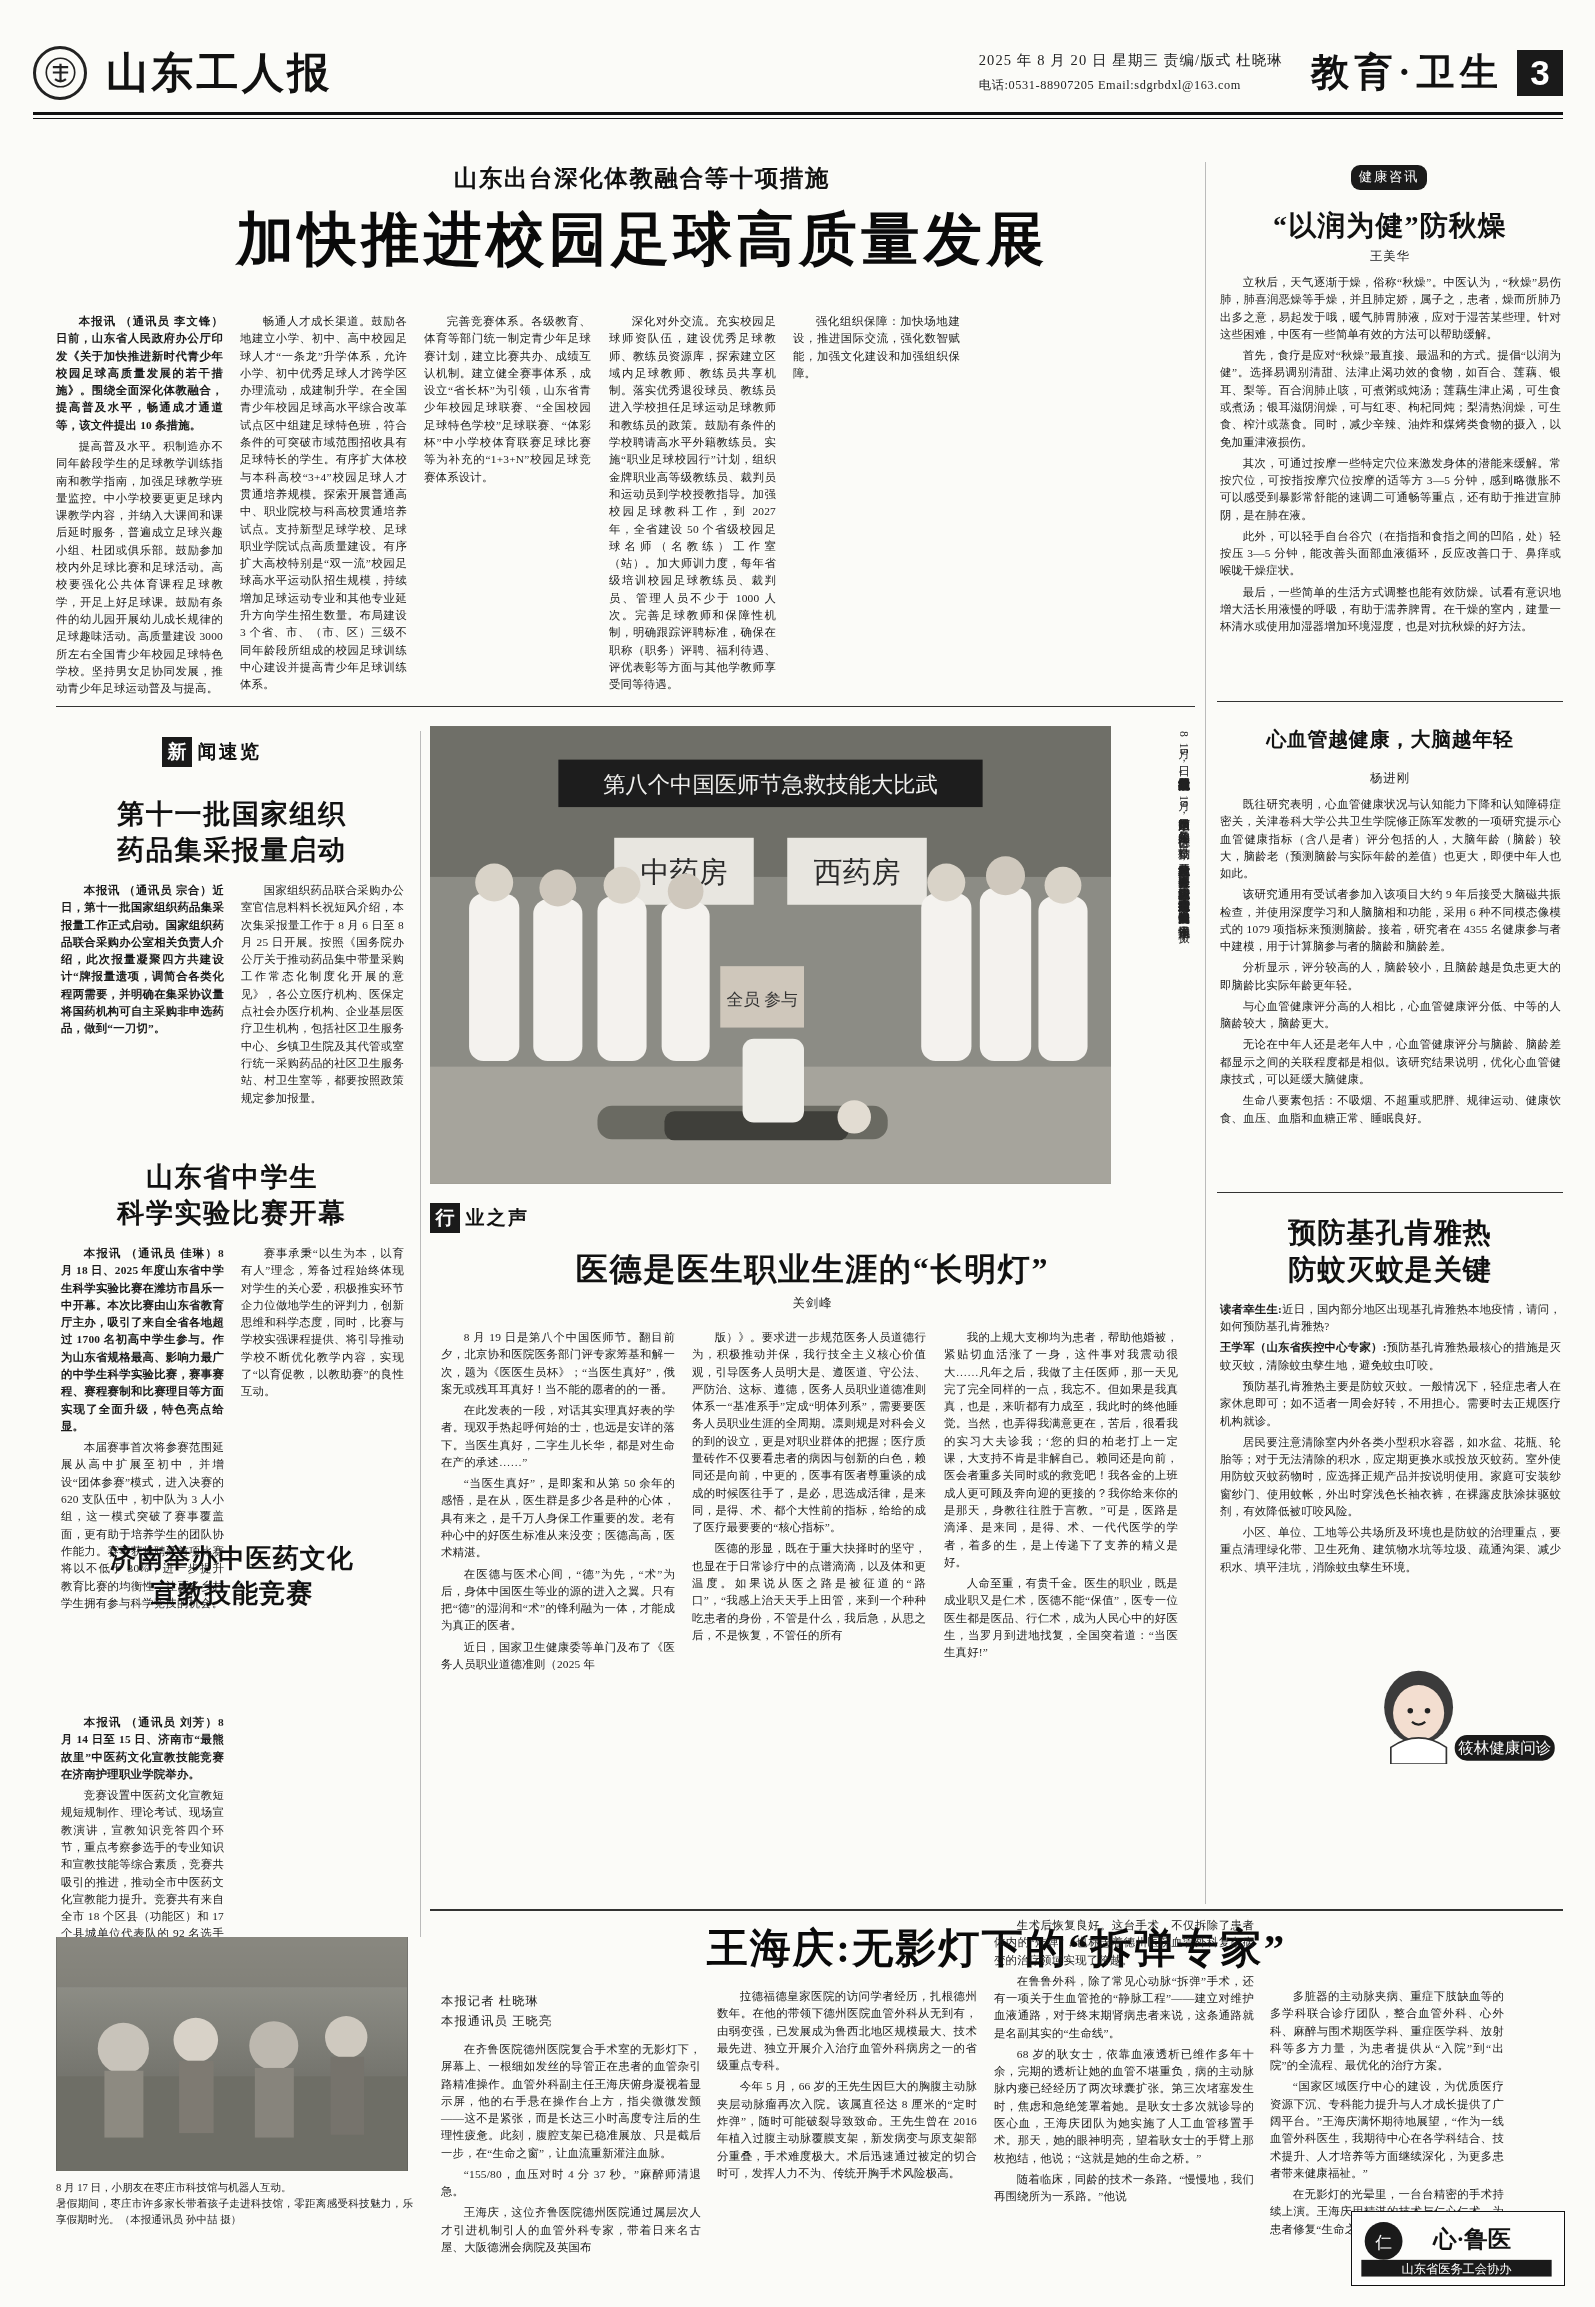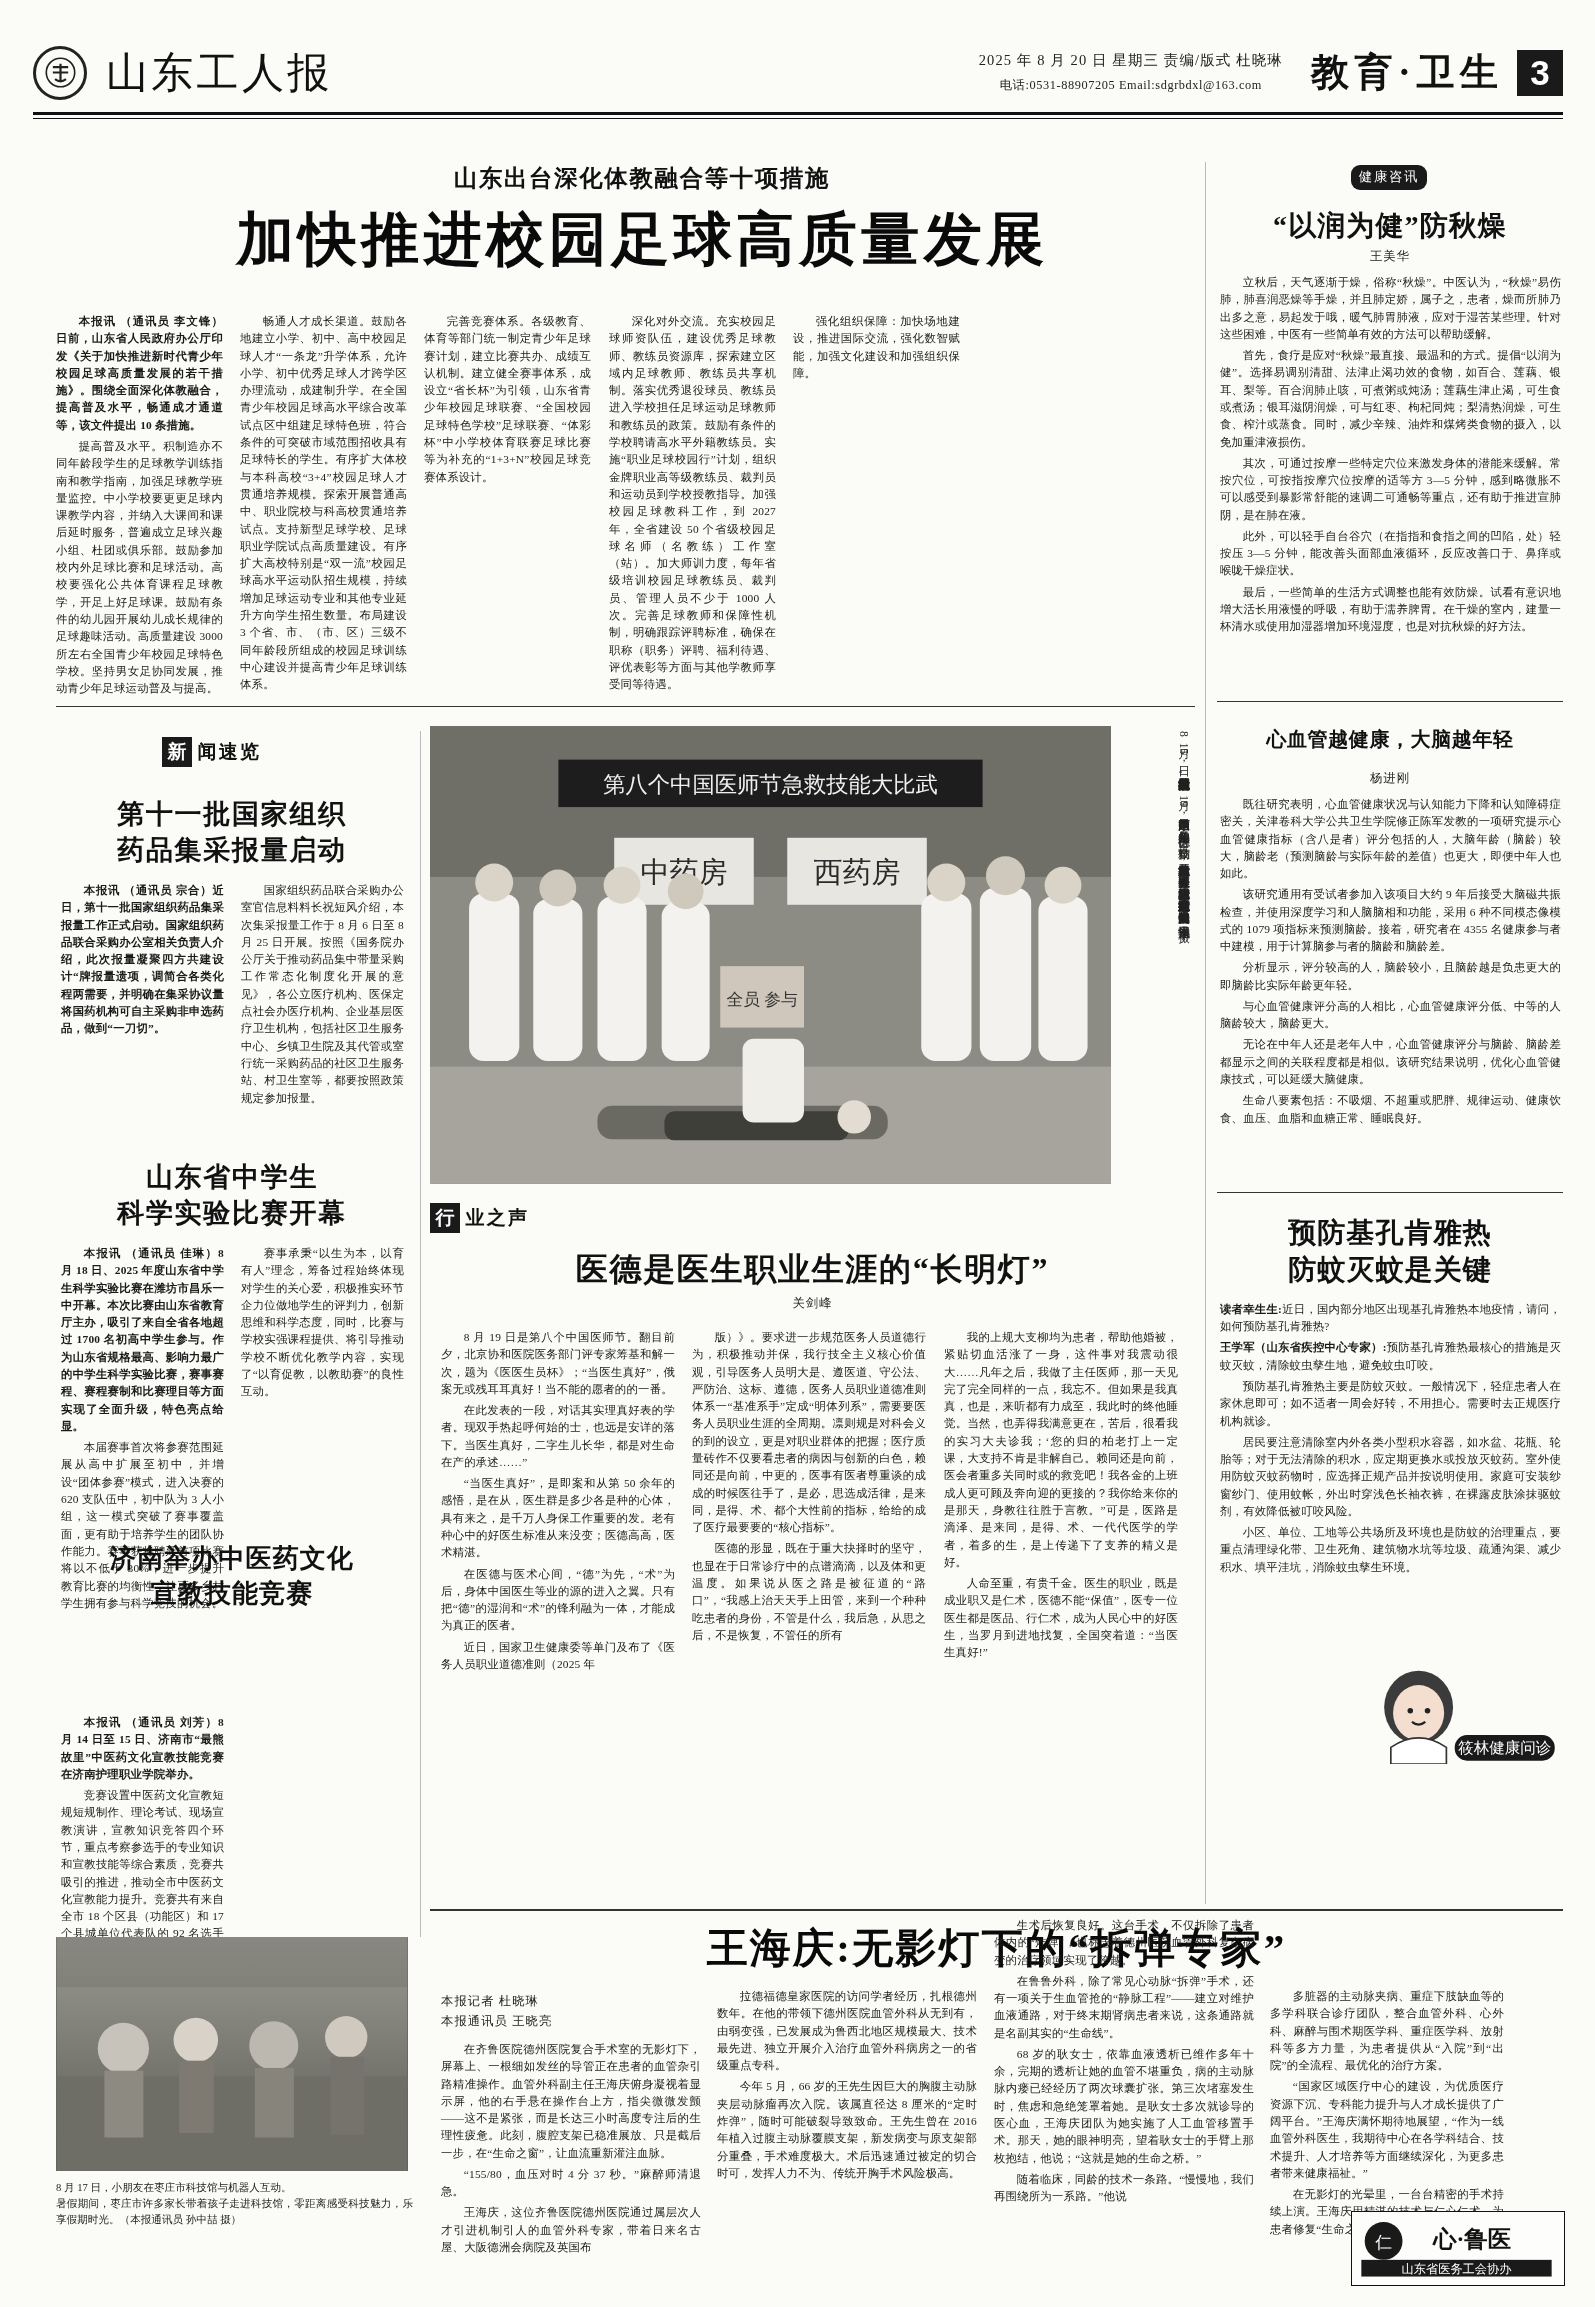--- a/index.html
+++ b/index.html
@@ -6,22 +6,22 @@
   body{font-family:"Liberation Serif","DejaVu Serif",serif;color:#111;}
   #page{
     width:1596px;height:2307px;background:#fbfbf8;position:relative;
     box-sizing:border-box;padding:0;
   }
   
   .masthead{position:absolute;left:0;top:0;width:1596px;height:120px;}
   .mast-inner{position:absolute;left:33px;top:39px;width:1530px;height:67px;display:flex;align-items:center;}
   .logo-circle{width:54px;height:54px;border-radius:50%;border:3.3px solid #222;display:flex;align-items:center;justify-content:center;box-sizing:border-box;}
   .logo-circle svg{width:35px;height:35px;}
-  .paper-title{font-family:"Liberation Serif",serif;font-size:42px;font-weight:normal;letter-spacing:3.3px;margin-left:19px;color:#111;}
-  .mast-meta{margin-left:auto;text-align:center;color:#222;padding-right:17px;}
+  .paper-title{font-family:"Liberation Serif",serif;font-size:42px;font-weight:bold;letter-spacing:3.3px;margin-left:19px;color:#111;}
+  .mast-meta{margin-left:auto;color:#222;padding-right:17px;}
   .mast-meta .line1{font-size:14.5px;letter-spacing:1.1px;margin-bottom:6.7px;}
   .mast-meta .line2{font-size:12.3px;letter-spacing:0.6px;}
   .section-name{font-size:38px;font-weight:bold;letter-spacing:5.6px;color:#111;margin-left:11px;}
   .page-num{width:46px;height:46px;background:#1a1a1a;color:#fff;font-size:35px;font-weight:bold;display:flex;align-items:center;justify-content:center;margin-left:13.4px;font-family:"Liberation Sans",sans-serif;}
   .mast-rule{position:absolute;left:33px;top:112px;width:1530px;height:2.8px;background:#111;}
   .mast-rule2{position:absolute;left:33px;top:118px;width:1530px;height:1.1px;background:#111;}
 
   
   .vrule{position:absolute;background:#bbb;width:1.1px;}
   .hrule{position:absolute;background:#333;height:1.1px;}

